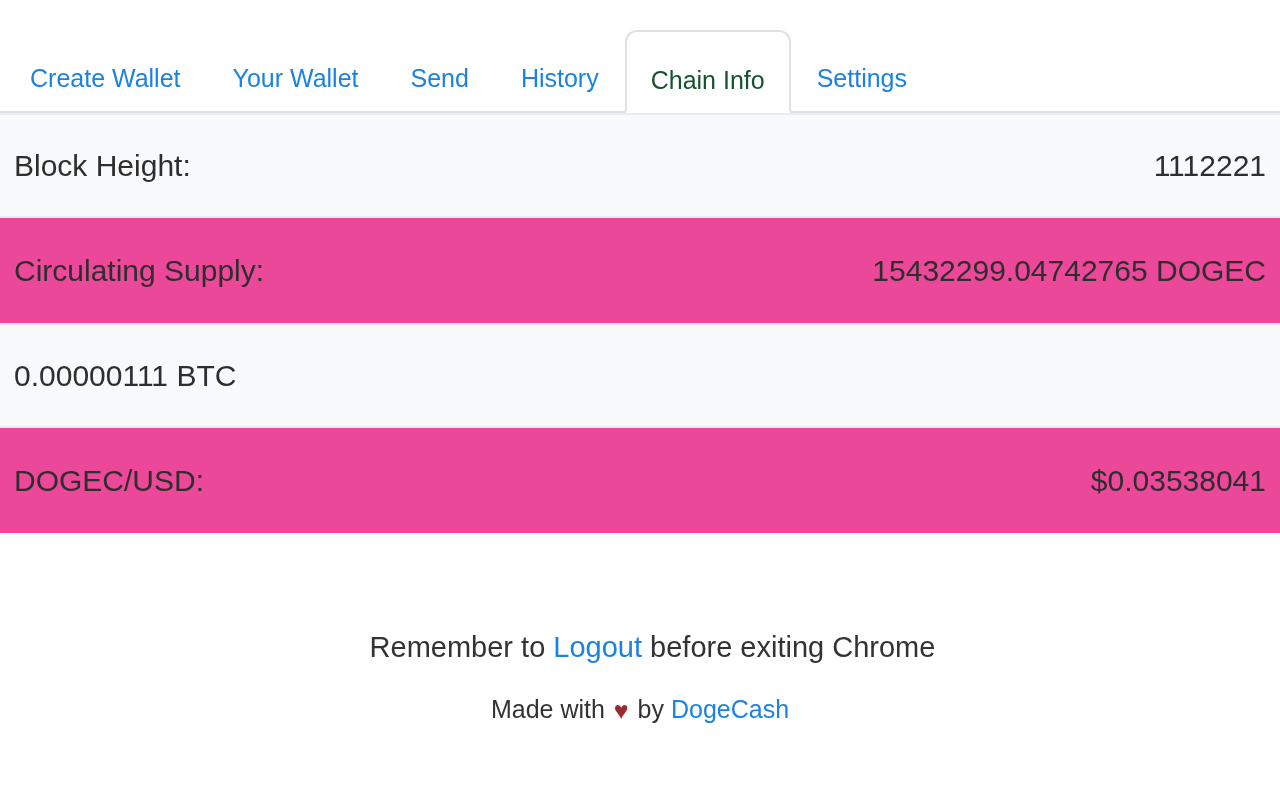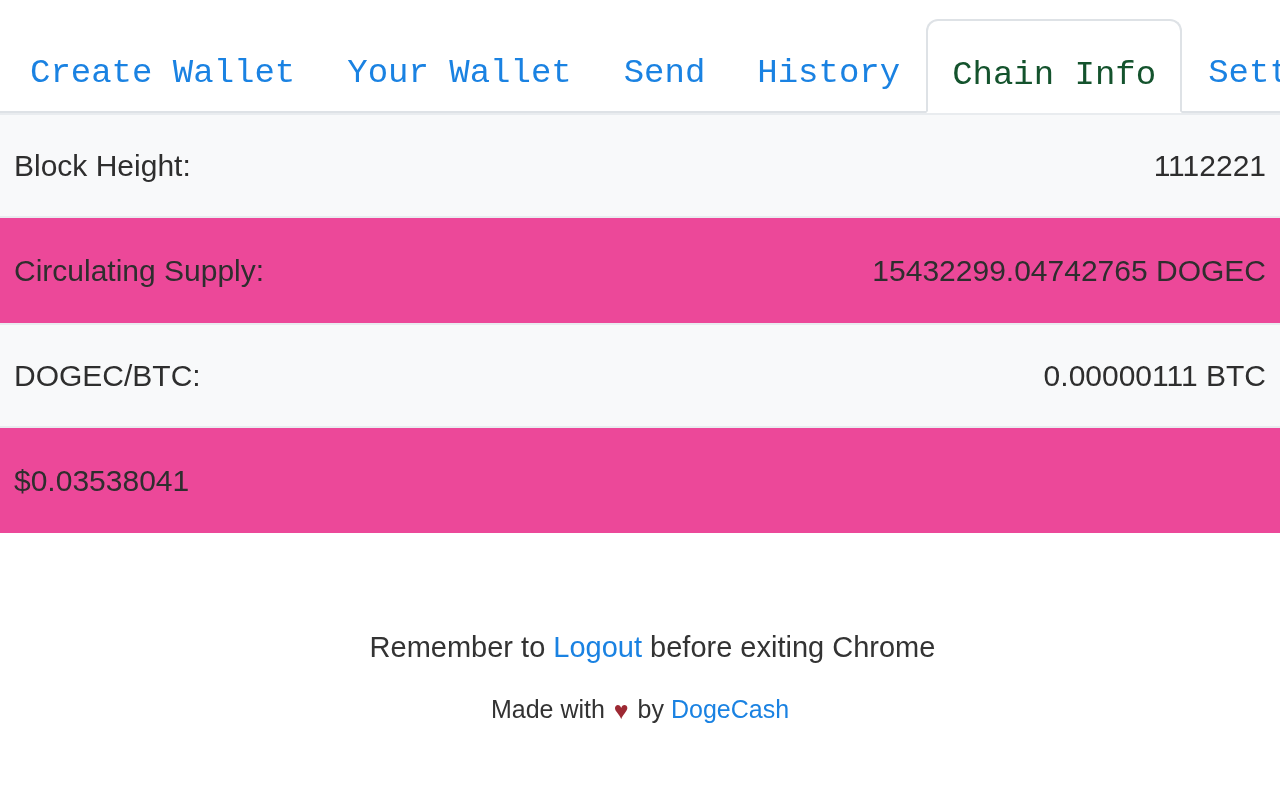--- a/index.html
+++ b/index.html
@@ -39,31 +39,30 @@
     z-index: 1;
   }
   .nav-item {
     margin: 0;
     padding: 0;
     position: relative;
   }
   .nav-link {
     display: block;
     padding: 14px 24px 16px 24px;
-    font-size: 34px;
+    font-size: 25px;
     line-height: 1.18;
     color: #1a82e2;
     text-decoration: none;
     border: 2px solid transparent;
     border-top-left-radius: 12px;
     border-top-right-radius: 12px;
     white-space: nowrap;
     background: transparent;
     cursor: pointer;
-    font-family: Liberation Mono, monospace;
   }
   .nav-link.active {
     color: #14532d;
     background: #ffffff;
     border-color: #dee2e6 #dee2e6 #ffffff;
     margin-bottom: -2px;
     padding-top: 34px;
     padding-bottom: 16px;
     position: relative;
     z-index: 2;
@@ -172,24 +171,24 @@
     <div class="list-group" id="chain-list">
         <div class="list-row striped">
           <span class="row-label">Block Height:</span>
           <span class="row-value">1112221</span>
         </div>
         <div class="list-row plain">
           <span class="row-label">Circulating Supply:</span>
           <span class="row-value">15432299.04742765 DOGEC</span>
         </div>
         <div class="list-row striped">
-          <span class="row-label">DOGEC/BTC:</span>
           <span class="row-value">0.00000111 BTC</span>
         </div>
         <div class="list-row plain">
+          <span class="row-label">DOGEC/USD:</span>
           <span class="row-value">$0.03538041</span>
         </div>
       </div>
   </div>
 
   <div class="footer">
     <p class="footer-line-1">
       <span>Remember to </span><a class="link">Logout</a><span> before exiting Chrome</span>
     </p>
     <p class="footer-line-2">

